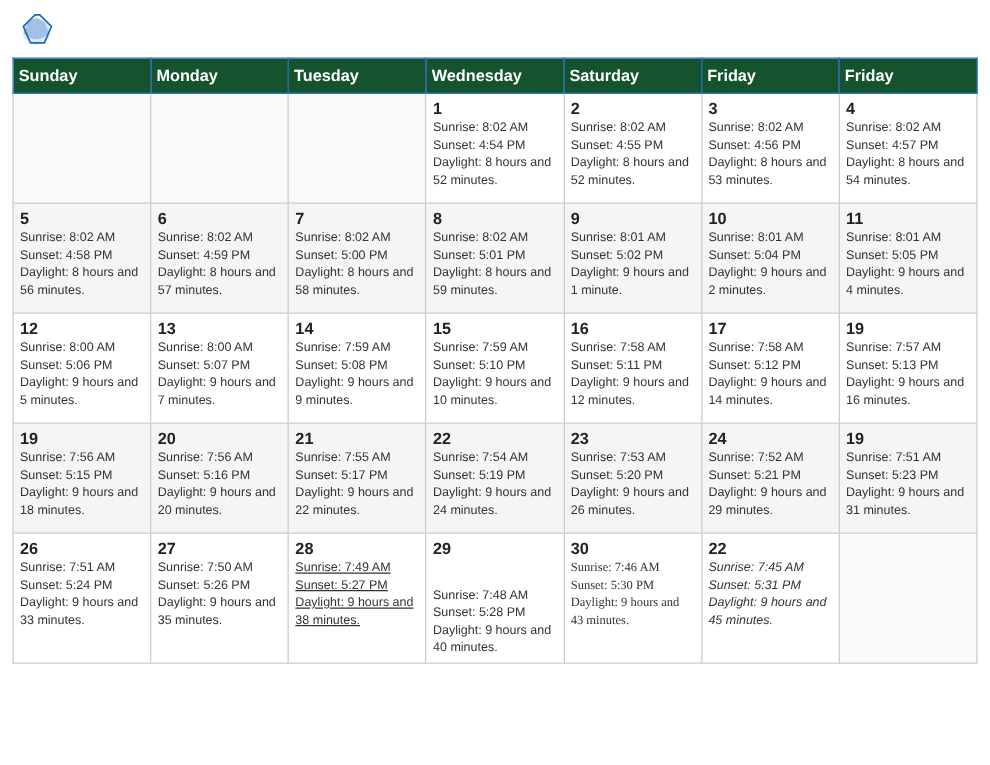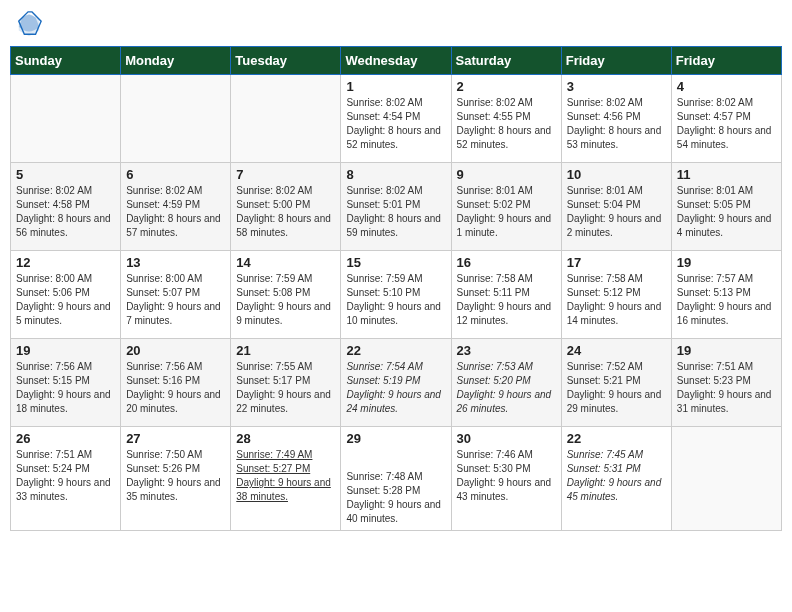--- a/index.html
+++ b/index.html
@@ -257,27 +257,27 @@
 Daylight: 9 hours and 20 minutes.</div>
         </td>
         <td>
           <span class="day-number">21</span>
           <div class="day-info" style="white-space: pre-line;">Sunrise: 7:55 AM
 Sunset: 5:17 PM
 Daylight: 9 hours and 22 minutes.</div>
         </td>
         <td>
           <span class="day-number">22</span>
-          <div class="day-info" style="white-space: pre-line; font-style: italic;">Sunrise: 7:54 AM
+          <div class="day-info" style="white-space: pre-line;">Sunrise: 7:54 AM
 Sunset: 5:19 PM
 Daylight: 9 hours and 24 minutes.</div>
         </td>
         <td>
           <span class="day-number">23</span>
-          <div class="day-info" style="white-space: pre-line; font-style: italic;">Sunrise: 7:53 AM
+          <div class="day-info" style="white-space: pre-line;">Sunrise: 7:53 AM
 Sunset: 5:20 PM
 Daylight: 9 hours and 26 minutes.</div>
         </td>
         <td>
           <span class="day-number">24</span>
           <div class="day-info" style="white-space: pre-line;">Sunrise: 7:52 AM
 Sunset: 5:21 PM
 Daylight: 9 hours and 29 minutes.</div>
         </td>
         <td>
@@ -307,21 +307,21 @@
 Daylight: 9 hours and 38 minutes.</div>
         </td>
         <td>
           <span class="day-number">29</span>
           <div class="day-info" style="white-space: pre-line; margin-top: 24px;">Sunrise: 7:48 AM
 Sunset: 5:28 PM
 Daylight: 9 hours and 40 minutes.</div>
         </td>
         <td>
           <span class="day-number">30</span>
-          <div class="day-info" style="white-space: pre-line;">Sunrise: 7:46 AM
+          <div class="day-info" style="white-space: pre-line; font-family: Liberation Serif, serif;">Sunrise: 7:46 AM
 Sunset: 5:30 PM
 Daylight: 9 hours and 43 minutes.</div>
         </td>
         <td>
           <span class="day-number">22</span>
           <div class="day-info" style="white-space: pre-line; font-style: italic;">Sunrise: 7:45 AM
 Sunset: 5:31 PM
 Daylight: 9 hours and 45 minutes.</div>
         </td>
         <td class="empty-cell"></td>

